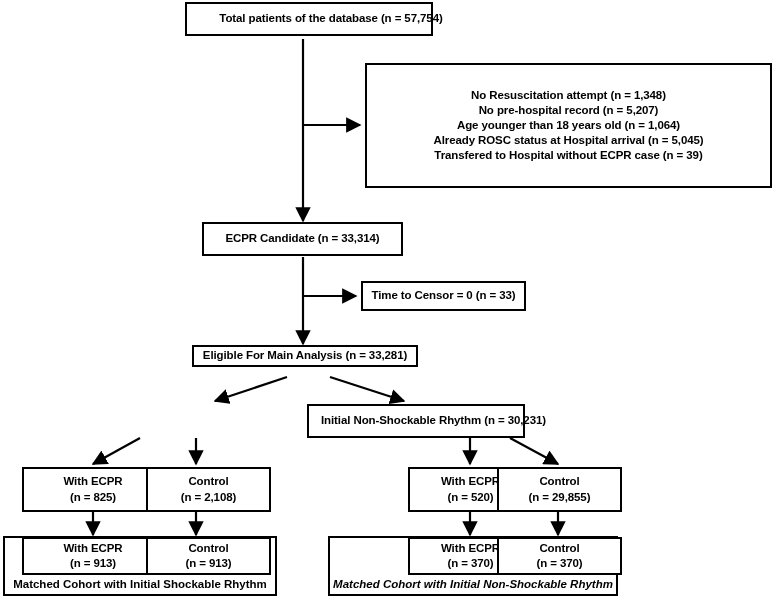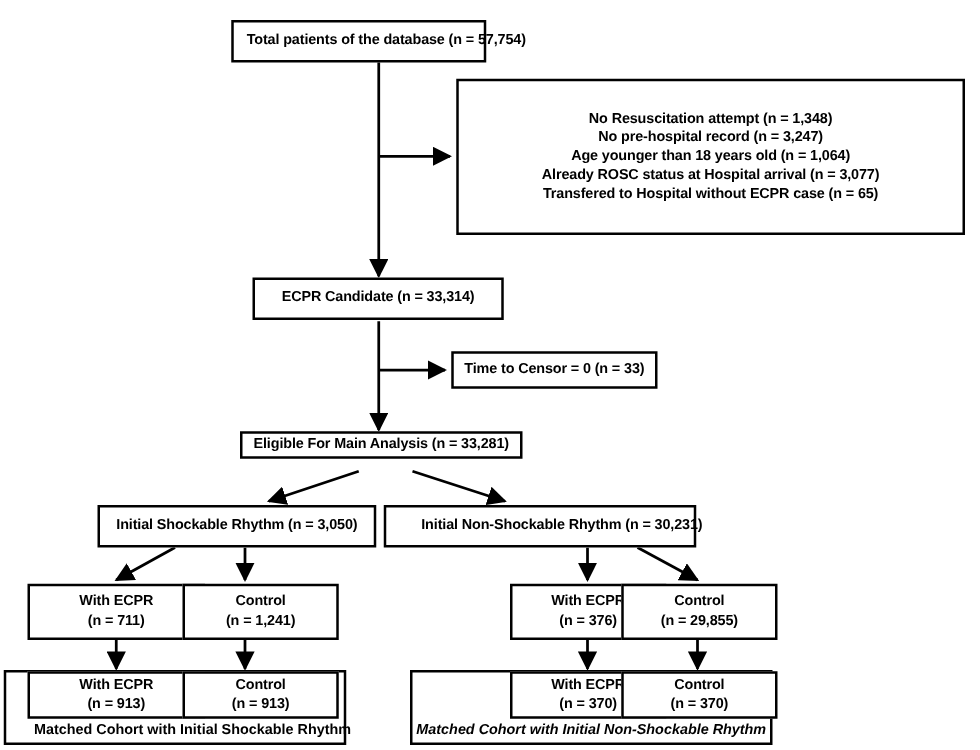--- a/index.html
+++ b/index.html
@@ -91,80 +91,77 @@
       <path d="M 470 438 L 470 464" marker-end="url(#arrow)"></path>
       <path d="M 510 438 L 558 464" marker-end="url(#arrow)"></path>
 
       <path d="M 93 512 L 93 535" marker-end="url(#arrow)"></path>
       <path d="M 196 512 L 196 535" marker-end="url(#arrow)"></path>
       <path d="M 470 512 L 470 535" marker-end="url(#arrow)"></path>
       <path d="M 558 512 L 558 535" marker-end="url(#arrow)"></path>
     </g>
   </svg>
 
-  <div class="node" style="left:185px; top:16px; width:204px; height:34px;padding-left:44px;">
+  <div class="node" style="left:185px; top:2px; width:248px; height:34px;padding-left:44px;">
     <span class="ln">Total patients of the database (n = 57,754)</span>
   </div>
 
   <div class="node" style="left:365px; top:63px; width:407px; height:125px; padding:4px 6px;text-align:center;">
     <span class="excl-line">No Resuscitation attempt (n = 1,348)</span>
-    <span class="excl-line">No pre-hospital record (n = 3,247)</span>
+    <span class="excl-line">No pre-hospital record (n = 5,207)</span>
     <span class="excl-line">Age younger than 18 years old (n = 1,064)</span>
-    <span class="excl-line">Already ROSC status at Hospital arrival (n = 3,077)</span>
-    <span class="excl-line">Transfered to Hospital without ECPR case (n = 65)</span>
+    <span class="excl-line">Already ROSC status at Hospital arrival (n = 5,045)</span>
+    <span class="excl-line">Transfered to Hospital without ECPR case (n = 39)</span>
   </div>
 
   <div class="node" style="left:202px; top:222px; width:201px; height:34px;text-align:center;">
     <span class="ln">ECPR Candidate (n = 33,314)</span>
   </div>
 
   <div class="node" style="left:361px; top:281px; width:165px; height:30px;">
     <span class="ln">Time to Censor = 0 (n = 33)</span>
   </div>
 
   <div class="node" style="left:192px; top:345px; width:226px; height:22px;">
     <span class="ln">Eligible For Main Analysis (n = 33,281)</span>
   </div>
 
-  <div class="node" style="left:78px; top:404px; width:223px; height:34px;">
-    <span class="ln">Initial Shockable Rhythm (n = 3,050)</span>
-  </div>
 
-  <div class="node" style="left:307px; top:404px; width:250px; height:34px;padding-left:35px;">
+  <div class="node" style="left:307px; top:404px; width:218px; height:34px;padding-left:35px;">
     <span class="ln">Initial Non-Shockable Rhythm (n = 30,231)</span>
   </div>
 
   <div class="node" style="left:22px; top:467px; width:142px; height:45px;">
     <span class="ln">With ECPR</span>
-    <span class="ln">(n = 711)</span>
+    <span class="ln">(n = 825)</span>
   </div>
   <div class="node" style="left:146px; top:467px; width:125px; height:45px;">
     <span class="ln">Control</span>
-    <span class="ln">(n = 1,241)</span>
+    <span class="ln">(n = 2,108)</span>
   </div>
 
   <div class="node" style="left:408px; top:467px; width:125px; height:45px;">
     <span class="ln">With ECPR</span>
-    <span class="ln">(n = 376)</span>
+    <span class="ln">(n = 520)</span>
   </div>
   <div class="node" style="left:497px; top:467px; width:125px; height:45px;">
     <span class="ln">Control</span>
     <span class="ln">(n = 29,855)</span>
   </div>
 
   <div class="group-box" style="left:3px; top:536px; width:274px; height:60px;"></div>
   <div class="node" style="left:22px; top:537px; width:142px; height:38px;">
     <span class="ln">With ECPR</span>
     <span class="ln">(n = 913)</span>
   </div>
   <div class="node" style="left:146px; top:537px; width:125px; height:38px;">
     <span class="ln">Control</span>
     <span class="ln">(n = 913)</span>
   </div>
-  <div class="group-caption" style="left:17px; top:578px; width:274px;">Matched Cohort with Initial Shockable Rhythm</div>
+  <div class="group-caption" style="left:3px; top:578px; width:274px;">Matched Cohort with Initial Shockable Rhythm</div>
 
   <div class="group-box" style="left:328px; top:536px; width:290px; height:60px;"></div>
   <div class="node" style="left:408px; top:537px; width:125px; height:38px;">
     <span class="ln">With ECPR</span>
     <span class="ln">(n = 370)</span>
   </div>
   <div class="node" style="left:497px; top:537px; width:125px; height:38px;">
     <span class="ln">Control</span>
     <span class="ln">(n = 370)</span>
   </div>

